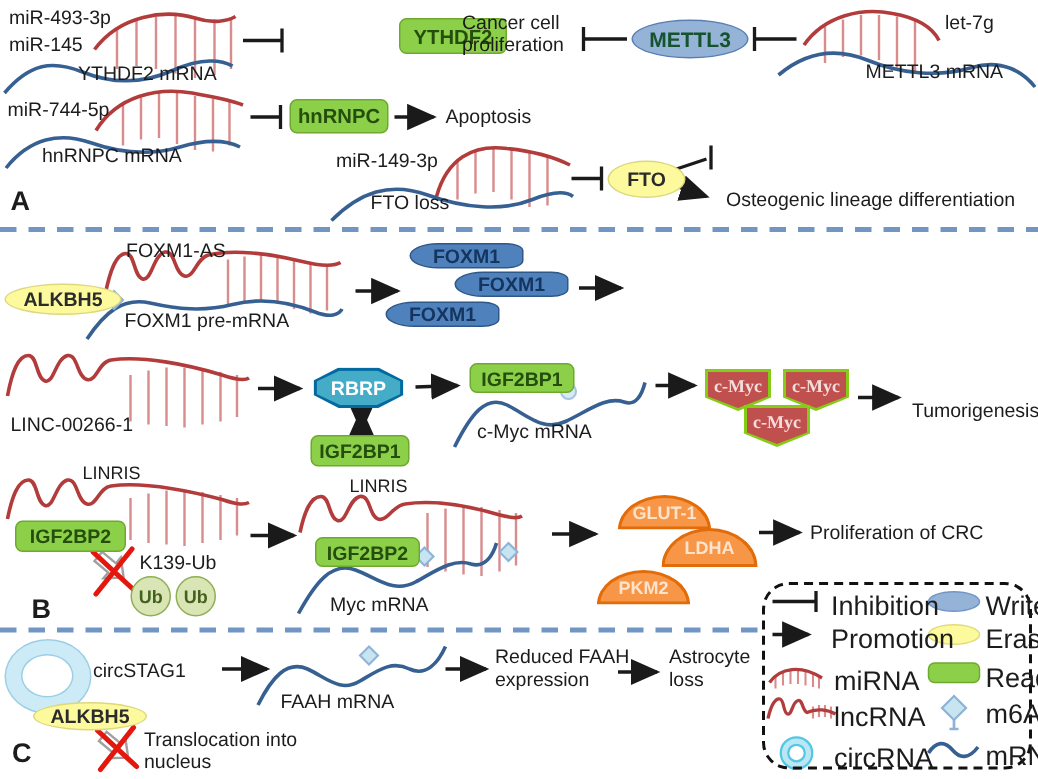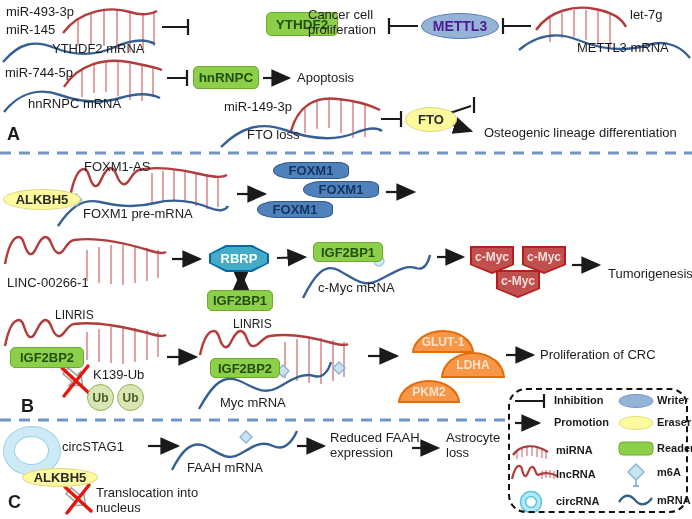--- a/index.html
+++ b/index.html
@@ -6,40 +6,40 @@
   .canvas{position:relative;width:692px;height:519px;background:#fff;overflow:hidden;
           font-family:"Liberation Sans",sans-serif;color:#1c1c1c;}
   svg{position:absolute;left:0;top:0;}
   .t{position:absolute;font-size:13px;line-height:1.15;white-space:nowrap;}
   .wrap{white-space:normal;}
   .sec{position:absolute;font-size:18px;font-weight:bold;}
   .shape{position:absolute;display:flex;align-items:center;justify-content:center;
          font-weight:bold;box-sizing:border-box;}
   .reader{background:#8CD04A;border:1.5px solid #6FA82F;border-radius:5px;
           color:#254d0d;font-size:13.5px;}
-  .writer{background:#95B3D7;border:1.5px solid #5A7FB5;border-radius:50%;color:#4c1d95;font-size:14px;}
+  .writer{background:#95B3D7;border:1.5px solid #5A7FB5;border-radius:50%;color:#14532d;font-size:14px;}
   .eraser{background:#FDFA9E;border:1px solid #DDD87E;border-radius:50%;color:#2b2b2b;font-size:13px;}
   .flag{background:#4F81BD;border:1.5px solid #2F5787;color:#14355e;font-size:13px;
         border-radius:50% 30% 30% 50% / 100% 60% 60% 100%;}
   .octo-out{background:#0369a1;clip-path:polygon(28% 0,72% 0,100% 32%,100% 68%,72% 100%,28% 100%,0 68%,0 32%);}
   .octo-in{position:absolute;left:2px;top:2px;right:2px;bottom:2px;background:#45ACC8;
         clip-path:polygon(28% 0,72% 0,100% 32%,100% 68%,72% 100%,28% 100%,0 68%,0 32%);
         display:flex;align-items:center;justify-content:center;color:#fff;font-size:13px;font-weight:bold;}
-  .shield-out{background:#b91c1c;clip-path:polygon(0 0,100% 0,100% 68%,50% 100%,0 68%);}
+  .shield-out{background:#84cc16;clip-path:polygon(0 0,100% 0,100% 68%,50% 100%,0 68%);font-family:Liberation Serif, serif;}
   .shield-in{position:absolute;left:2px;top:2px;right:2px;bottom:2px;background:#C0504D;
         clip-path:polygon(0 0,100% 0,100% 68%,50% 100%,0 68%);
         display:flex;align-items:flex-start;justify-content:center;color:#F4DEDD;font-size:12px;font-weight:bold;padding-top:2px;box-sizing:border-box;}
   .dome{background:#F79646;border:2px solid #E36C0A;color:#FBE3CD;font-size:12px;
         border-radius:50% 50% 0 0 / 100% 100% 0 0;}
   .ub{background:#D9E5B5;border:1.5px solid #8FAF52;border-radius:50%;color:#44611F;font-size:12px;}
   .donut{position:absolute;border-radius:50%;background:#CDEBF7;border:1.5px solid #9CCFE4;}
   .donut-hole{position:absolute;border-radius:50%;background:#fff;border:1.5px solid #9CCFE4;}
   .legendbox{position:absolute;left:508px;top:388px;width:180px;height:125px;
         border:2.5px dashed #111;border-radius:18px;box-sizing:border-box;}
-  .lt{position:absolute;font-size:11px;white-space:nowrap;font-weight:bold;}
+  .lt{position:absolute;font-size:18px;white-space:nowrap;}
 </style>
 </head>
 <body>
 
 <div class="canvas">
 
 <svg width="692" height="519" viewBox="0 0 692 519">
   <defs>
     <marker id="ah" markerWidth="11" markerHeight="9" refX="8" refY="4" orient="auto-start-reverse">
       <path d="M0,0 L9,4 L0,8 z" fill="#1a1a1a"></path>

